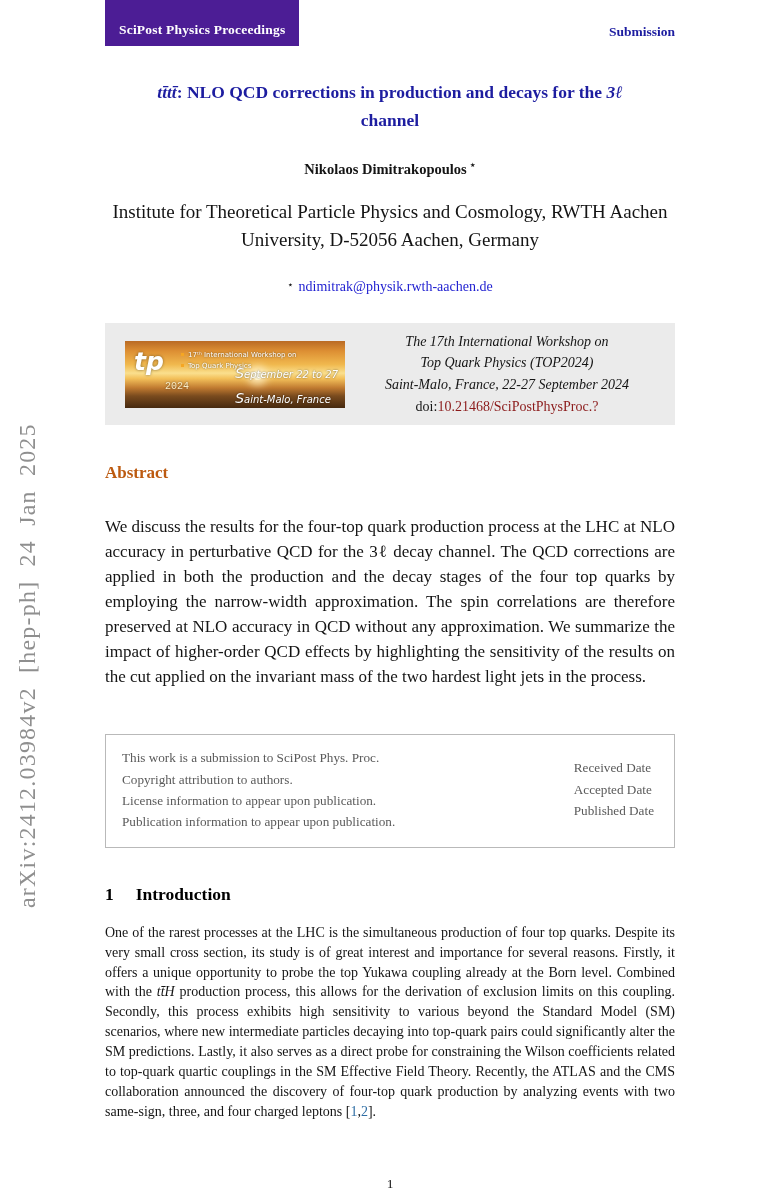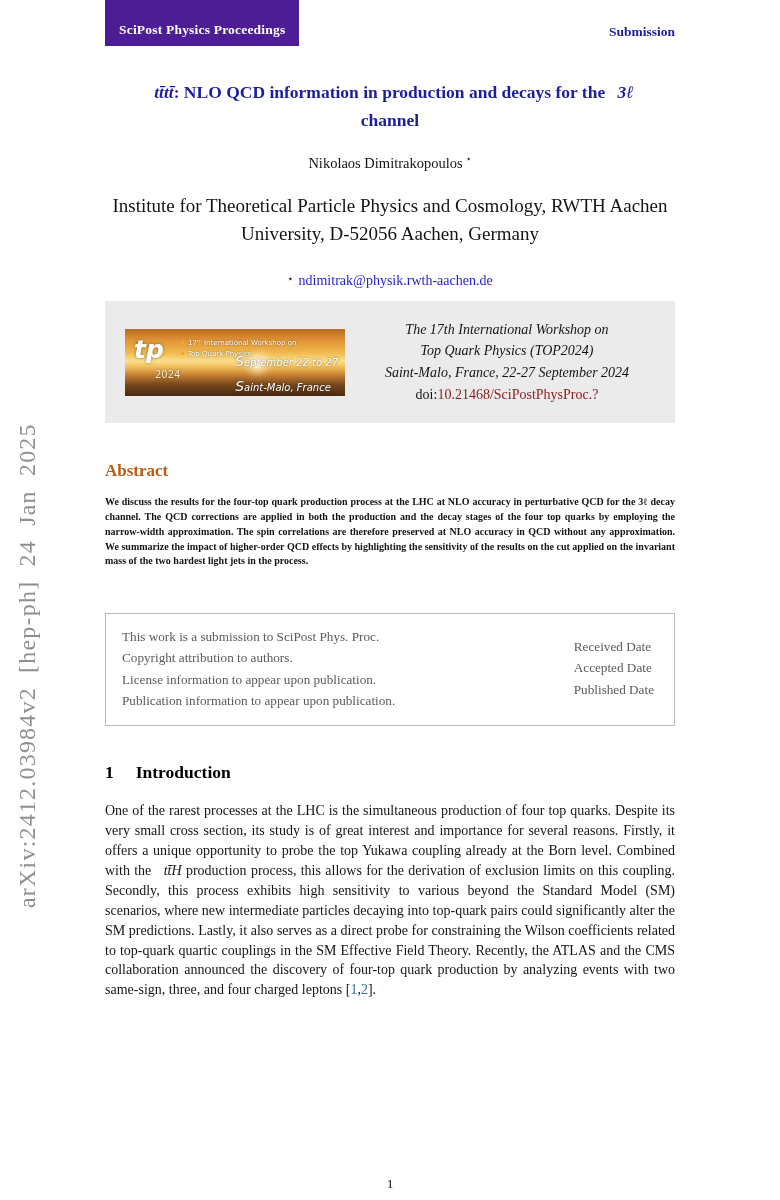--- a/index.html
+++ b/index.html
@@ -12,51 +12,51 @@
   }
   .content { position: absolute; left: 105px; top: 0; width: 570px; }
 
   
   .masthead { display: flex; justify-content: space-between; align-items: flex-start; }
   .brand-box { background: #4c1d95; color: #ffffff; font-weight: bold; font-size: 13.5px; padding: 22px 14px 8px; letter-spacing: .2px; }
   .submission-label { color: #1d1da0; font-weight: bold; font-size: 13.5px; padding-top: 24px; }
 
   
   .paper-title { margin-top: 32px; text-align: center; color: #1d1da0; font-weight: bold; font-size: 17.5px; line-height: 1.62; }
-  .math { font-style: italic; margin-left: 8px; }
-  .author-line { margin-top: 18px; text-align: center; font-weight: normal; font-size: 14.5px; }
+  .math { font-style: italic; }
+  .author-line { margin-top: 24px; text-align: center; font-weight: bold; font-size: 14.5px; }
   .author-marker { font-size: 9.5px; vertical-align: 6px; margin-left: 3px; }
   .affiliation { margin-top: 20px; text-align: center; font-size: 19px; line-height: 1.5; }
   .email-line { margin-top: 24px; text-align: center; font-size: 14px; }
   .email-marker { font-size: 10px; vertical-align: 3px; margin-right: 5px; }
   .link { color: #1d1dd0; text-decoration: none; cursor: pointer; margin-top: 21px; }
 
   
-  .conf-box { margin-top: 12px; background: #ebebeb; padding: 18px 20px; display: flex; align-items: center; }
+  .conf-box { margin-top: 28px; background: #ebebeb; padding: 8px 20px; display: flex; align-items: center; }
   .conf-logo {
     width: 220px; height: 67px; position: relative; flex: 0 0 auto; overflow: hidden;
     background: linear-gradient(180deg, #b96a24 0%, #dd8f33 15%, #f0b84e 35%, #fadf8d 48%, #f3c05a 56%, #c07a30 70%, #7a4b1e 82%, #46290f 100%);
     font-family: "DejaVu Sans", sans-serif;
   }
   .logo-sun { position: absolute; left: 58%; top: 46%; width: 9px; height: 9px; border-radius: 50%; background: #fff6d2; box-shadow: 0 0 9px 5px rgba(255,240,200,.85); }
   .logo-tp { position: absolute; left: 9px; top: 6px; font-size: 25px; font-weight: bold; color: #ffffff; text-shadow: 0 0 3px rgba(0,0,0,.45); font-style: italic; }
-  .logo-year { position: absolute; left: 30px; top: 40px; font-size: 10px; color: #f9ecc6; text-shadow: 0 0 2px rgba(0,0,0,.5); }
+  .logo-year { position: absolute; left: 40px; top: 40px; font-size: 10px; color: #f9ecc6; text-shadow: 0 0 2px rgba(0,0,0,.5); font-family: Liberation Mono, monospace; }
   .logo-head { position: absolute; left: 56px; top: 9px; }
   .logo-head-line { display: block; font-size: 7px; color: #ffffff; line-height: 1.7; text-shadow: 0 0 2px rgba(0,0,0,.6); }
   .logo-head-line::before { content: ""; display: inline-block; width: 3px; height: 3px; background: #f5a623; margin-right: 4px; vertical-align: 1px; }
   .logo-right { position: absolute; right: 7px; top: 20px; }
   .logo-right-line { display: block; font-size: 10px; color: #ffffff; line-height: 1.8; text-shadow: 0 0 2px rgba(0,0,0,.6); font-style: italic; }
   .logo-right-line::first-letter { font-size: 14px; font-style: italic; }
   .conf-text { flex: 1; text-align: center; font-style: italic; font-size: 14px; line-height: 1.55; padding-left: 14px; }
   .doi-line { font-style: normal; }
   .doi-link { color: #8b1a1a; text-decoration: none; cursor: pointer; }
 
   
   .abstract-h { margin-top: 38px; font-size: 17px; font-weight: bold; color: #bc5a10; }
-  .abstract-b { margin-top: 14px; font-weight: bold; font-size: 10px; line-height: 1.47; text-align: justify; }
+  .abstract-b { margin-top: 32px; font-weight: normal; font-size: 17px; line-height: 1.47; text-align: justify; }
 
   .report-line { margin-top: 36px; text-align: right; font-size: 13.8px; }
 
   
   .cbox { margin-top: 44px; border: 1px solid #b9b9b9; padding: 12px 16px 14px; display: flex; justify-content: space-between; color: #5a5a5a; font-size: 13.2px; }
   .cbox-left .cbox-line, .cbox-right .cbox-line { line-height: 1.62; }
   .cbox-right { padding-top: 10px; padding-right: 4px; }
 
   
   .sec-h { margin-top: 36px; font-size: 17.5px; font-weight: bold; color: #000000; }
@@ -79,21 +79,21 @@
 <div class="arxiv-stamp">arXiv:2412.03984v2  [hep-ph]  24 Jan 2025</div>
 
 <div class="content">
 
   <div class="masthead">
     <div class="brand-box">SciPost Physics Proceedings</div>
     <div class="submission-label">Submission</div>
   </div>
 
   <div class="paper-title">
-    <span class="math">tt̄tt̄</span><span>: NLO QCD information in production and decays for the </span><span class="math">3ℓ</span>
+    <span class="math">tt̄tt̄</span><span>: NLO QCD corrections in production and decays for the </span><span class="math">3ℓ</span>
     <div>channel</div>
   </div>
 
   <div class="author-line">
     <span>Nikolaos Dimitrakopoulos</span><span class="author-marker">⋆</span>
   </div>
 
   <div class="affiliation">Institute for Theoretical Particle Physics and Cosmology, RWTH Aachen University, D-52056 Aachen, Germany</div>
 
   <div class="email-line">

